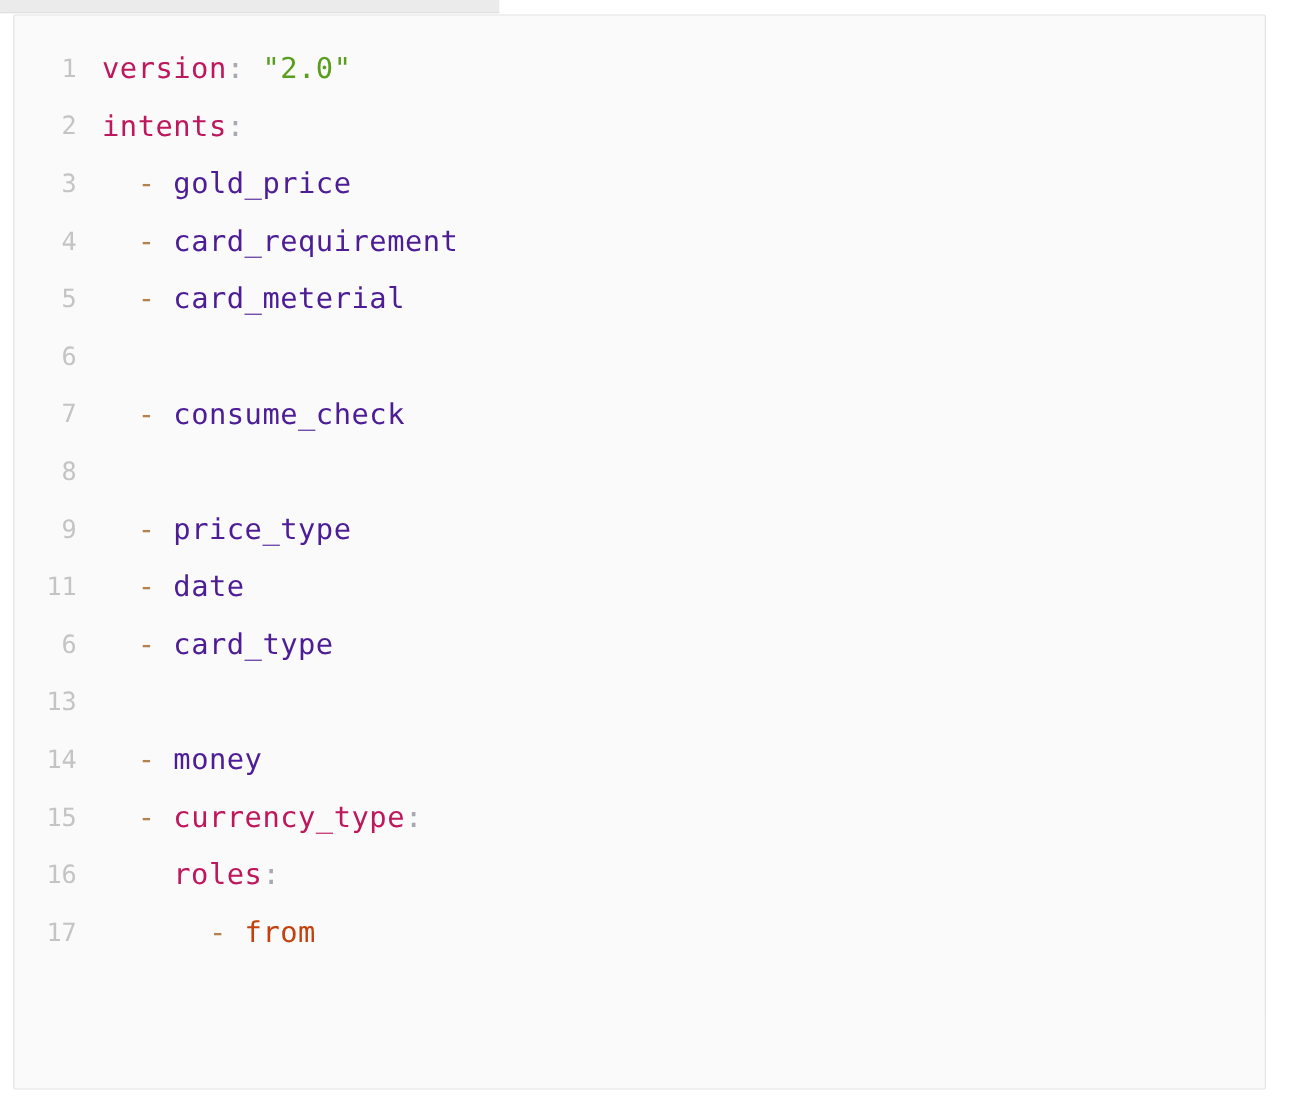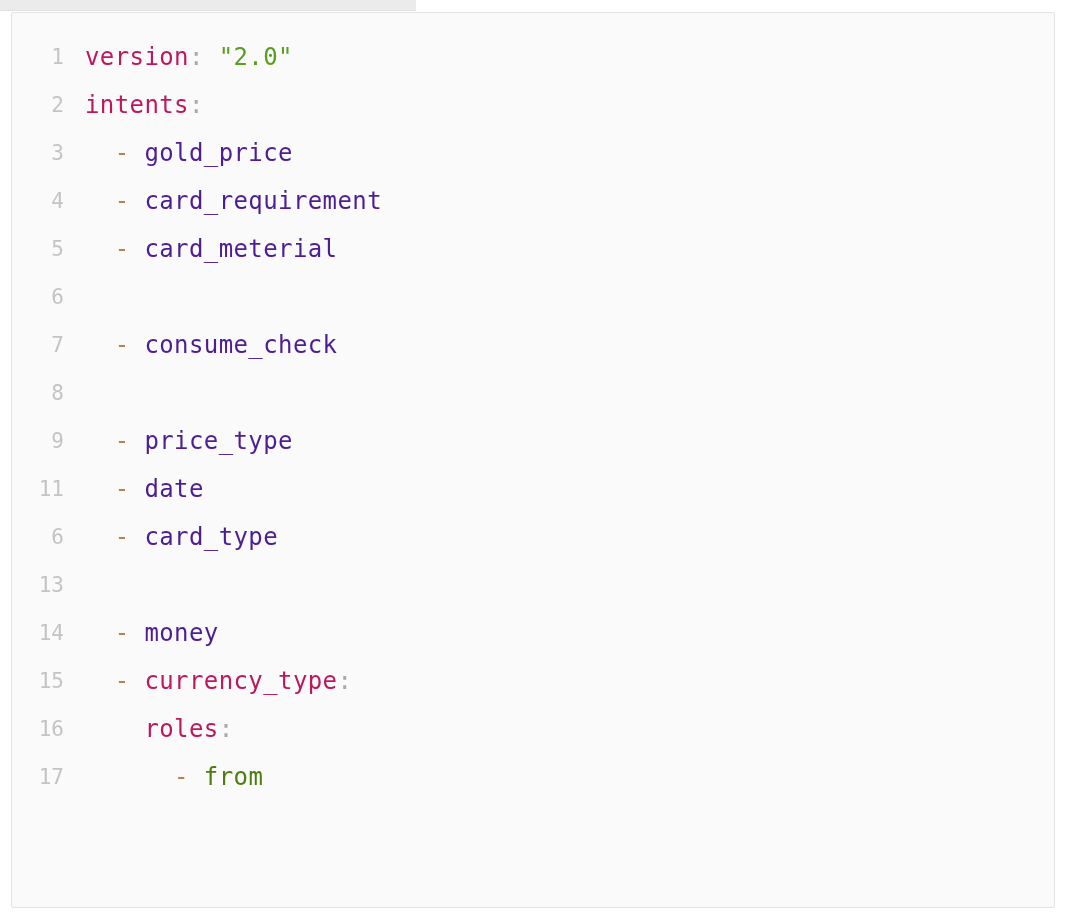--- a/index.html
+++ b/index.html
@@ -70,21 +70,21 @@
     top: 0;
     color: #2b2b2b;
     letter-spacing: 0.4px;
   }
 
   .tok-key     { color: #be185d; }
   .tok-colon   { color: #a8a8b0; }
   .tok-dash    { color: #b5824f; }
   .tok-plain   { color: #4c1d95; }
   .tok-string  { color: #5a9e1f; }
-  .tok-kw      { color: #4d7c0f; }
+  .tok-kw      { color: #c2410c; }
   .tok-indent  { color: transparent; }
 </style>
 </head>
 <body>
 
 <div id="top-strip"></div>
 
 <div id="editor-panel">
   <div id="code-area">
       <div class="code-line"><span class="line-number">1</span><span class="line-content"><span class="tok-key">version</span><span class="tok-colon">:</span><span class="tok-indent"> </span><span class="tok-string">"2.0"</span></span></div>

